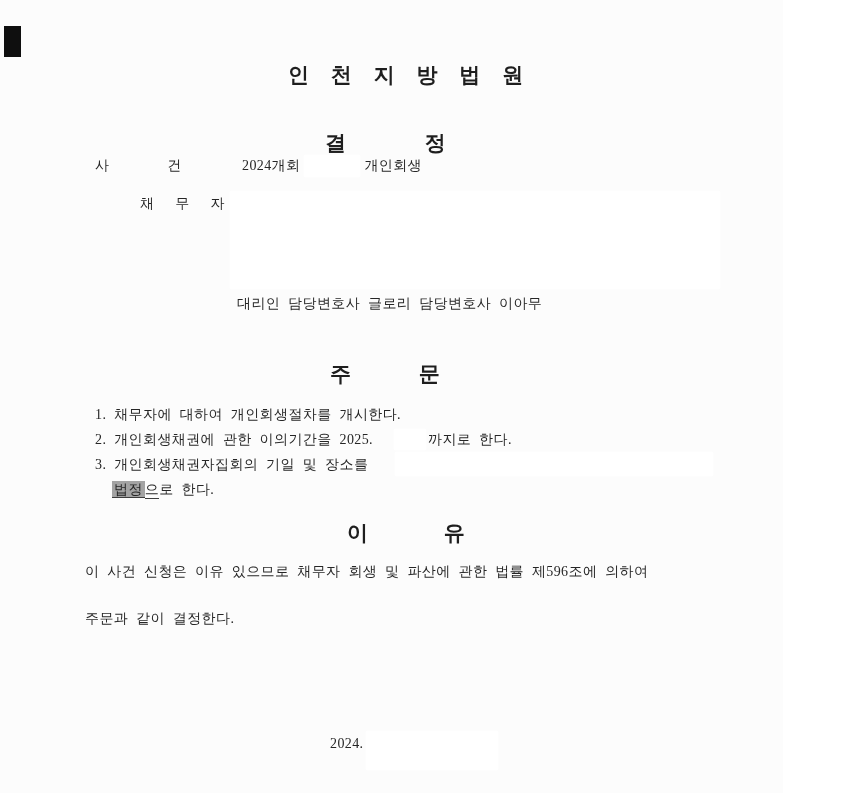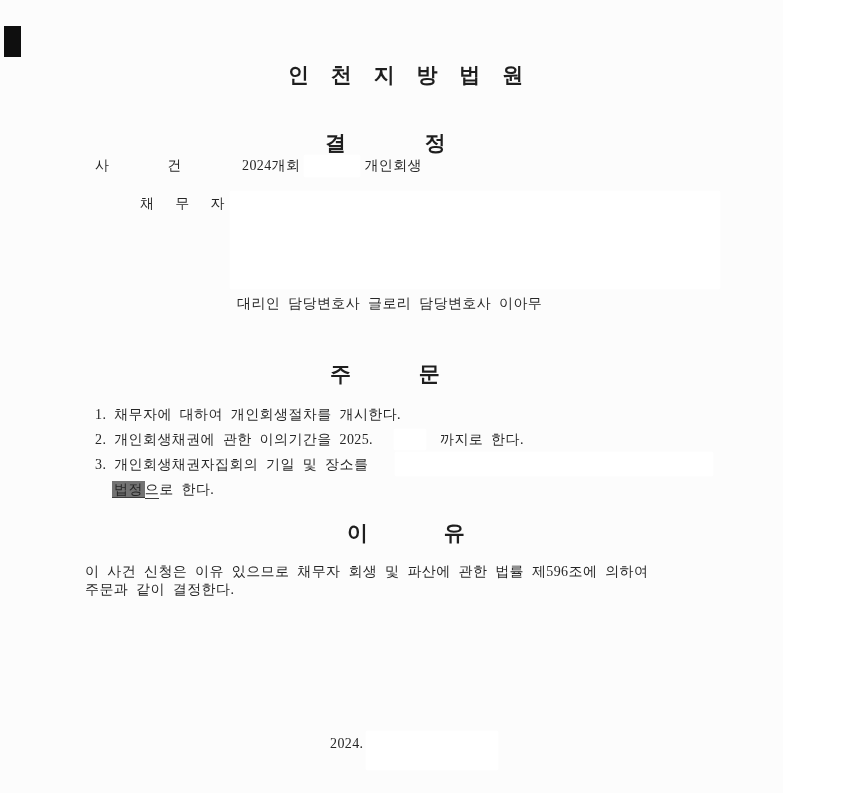--- a/index.html
+++ b/index.html
@@ -66,26 +66,26 @@
 <div class="redact" style="left:230px;top:191px;width:490px;height:98px;"></div>
 
 <div class="abs body-text" style="left:237px;top:295px;">대리인 담당변호사 글로리 담당변호사 이아무</div>
 
 <div class="abs head two-char-md" style="left:330px;top:360px;">주 문</div>
 
 <div class="abs body-text" style="left:95px;top:406px;">1. 채무자에 대하여 개인회생절차를 개시한다.</div>
 
 <div class="abs body-text" style="left:95px;top:431px;">2. 개인회생채권에 관한 이의기간을 2025.</div>
 <div class="redact" style="left:394px;top:429px;width:32px;height:21px;"></div>
-<div class="abs body-text" style="left:428px;top:431px;margin-left:12px;">까지로 한다.</div>
+<div class="abs body-text" style="left:428px;top:431px;">까지로 한다.</div>
 
 <div class="abs body-text" style="left:95px;top:456px;">3. 개인회생채권자집회의 기일 및 장소를</div>
 <div class="redact" style="left:395px;top:452px;width:318px;height:24px;"></div>
 
-<div class="abs body-text" style="left:112px;top:481px;"><span class="hl" style="background:#737373;">법정</span><span class="u">으</span><span>로 한다.</span></div>
+<div class="abs body-text" style="left:112px;top:481px;"><span class="hl" style="background:#a3a3a3;">법정</span><span class="u">으</span><span>로 한다.</span></div>
 
 <div class="abs head two-char-lg" style="left:347px;top:519px;">이 유</div>
 
 <div class="abs body-text" style="left:85px;top:563px;">이 사건 신청은 이유 있으므로 채무자 회생 및 파산에 관한 법률 제596조에 의하여</div>
-<div class="abs body-text" style="left:85px;top:581px;">주문과 같이 결정한다.</div>
+<div class="abs body-text" style="left:85px;top:610px;">주문과 같이 결정한다.</div>
 
 <div class="abs body-text" style="left:330px;top:736px;">2024.</div>
 <div class="redact" style="left:366px;top:731px;width:132px;height:39px;"></div>
 
 </body></html>

